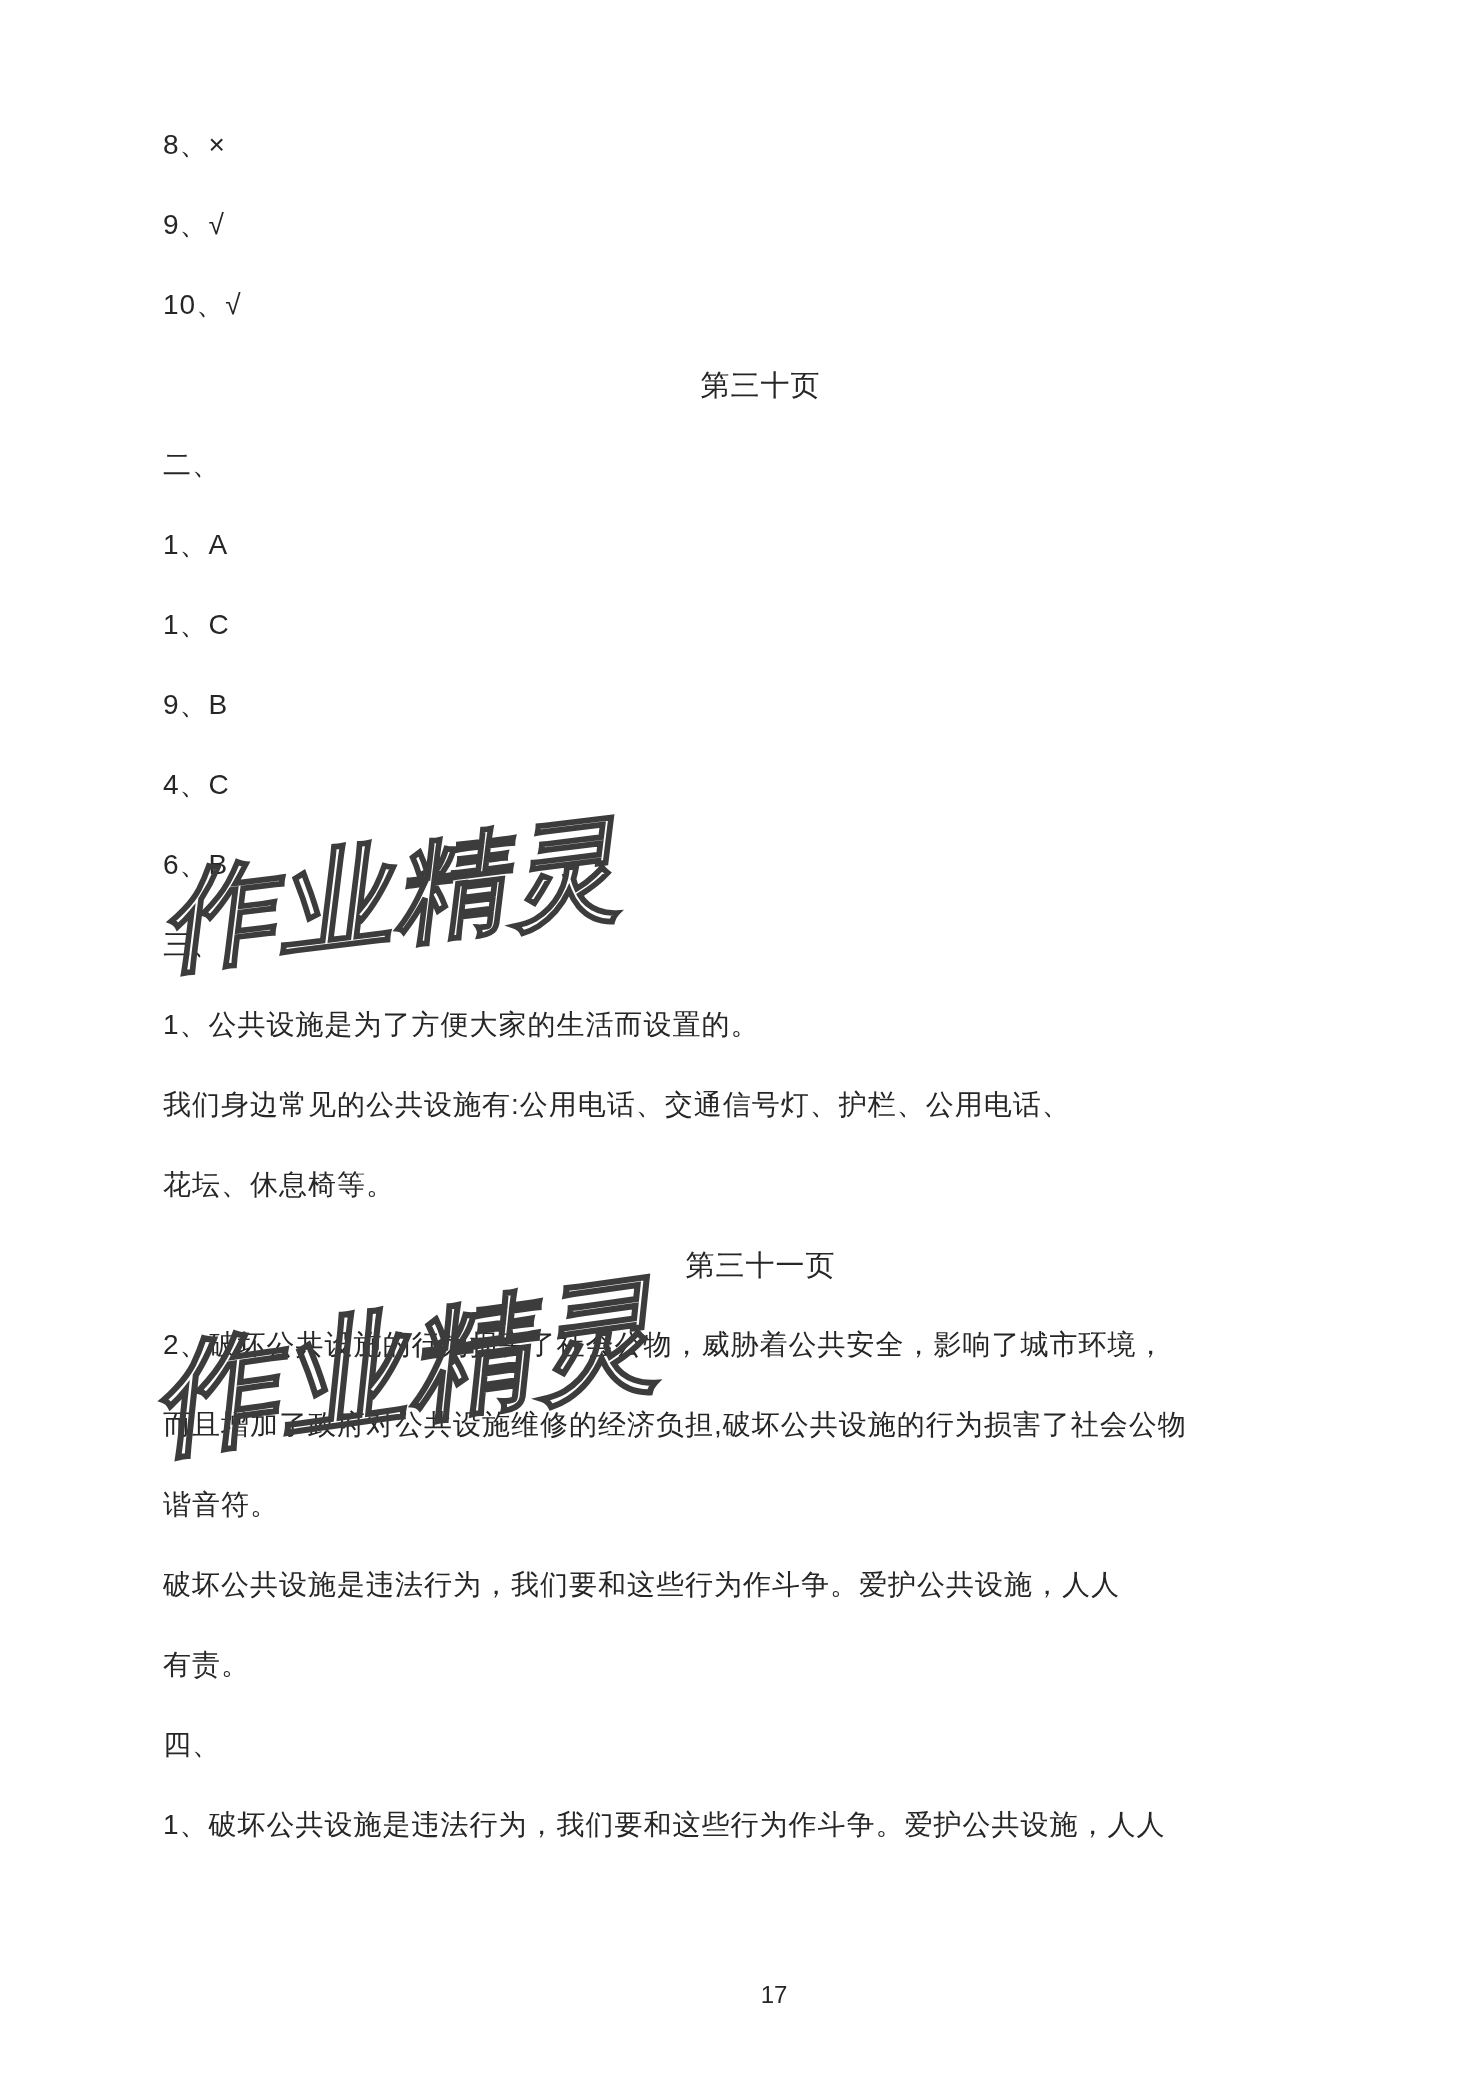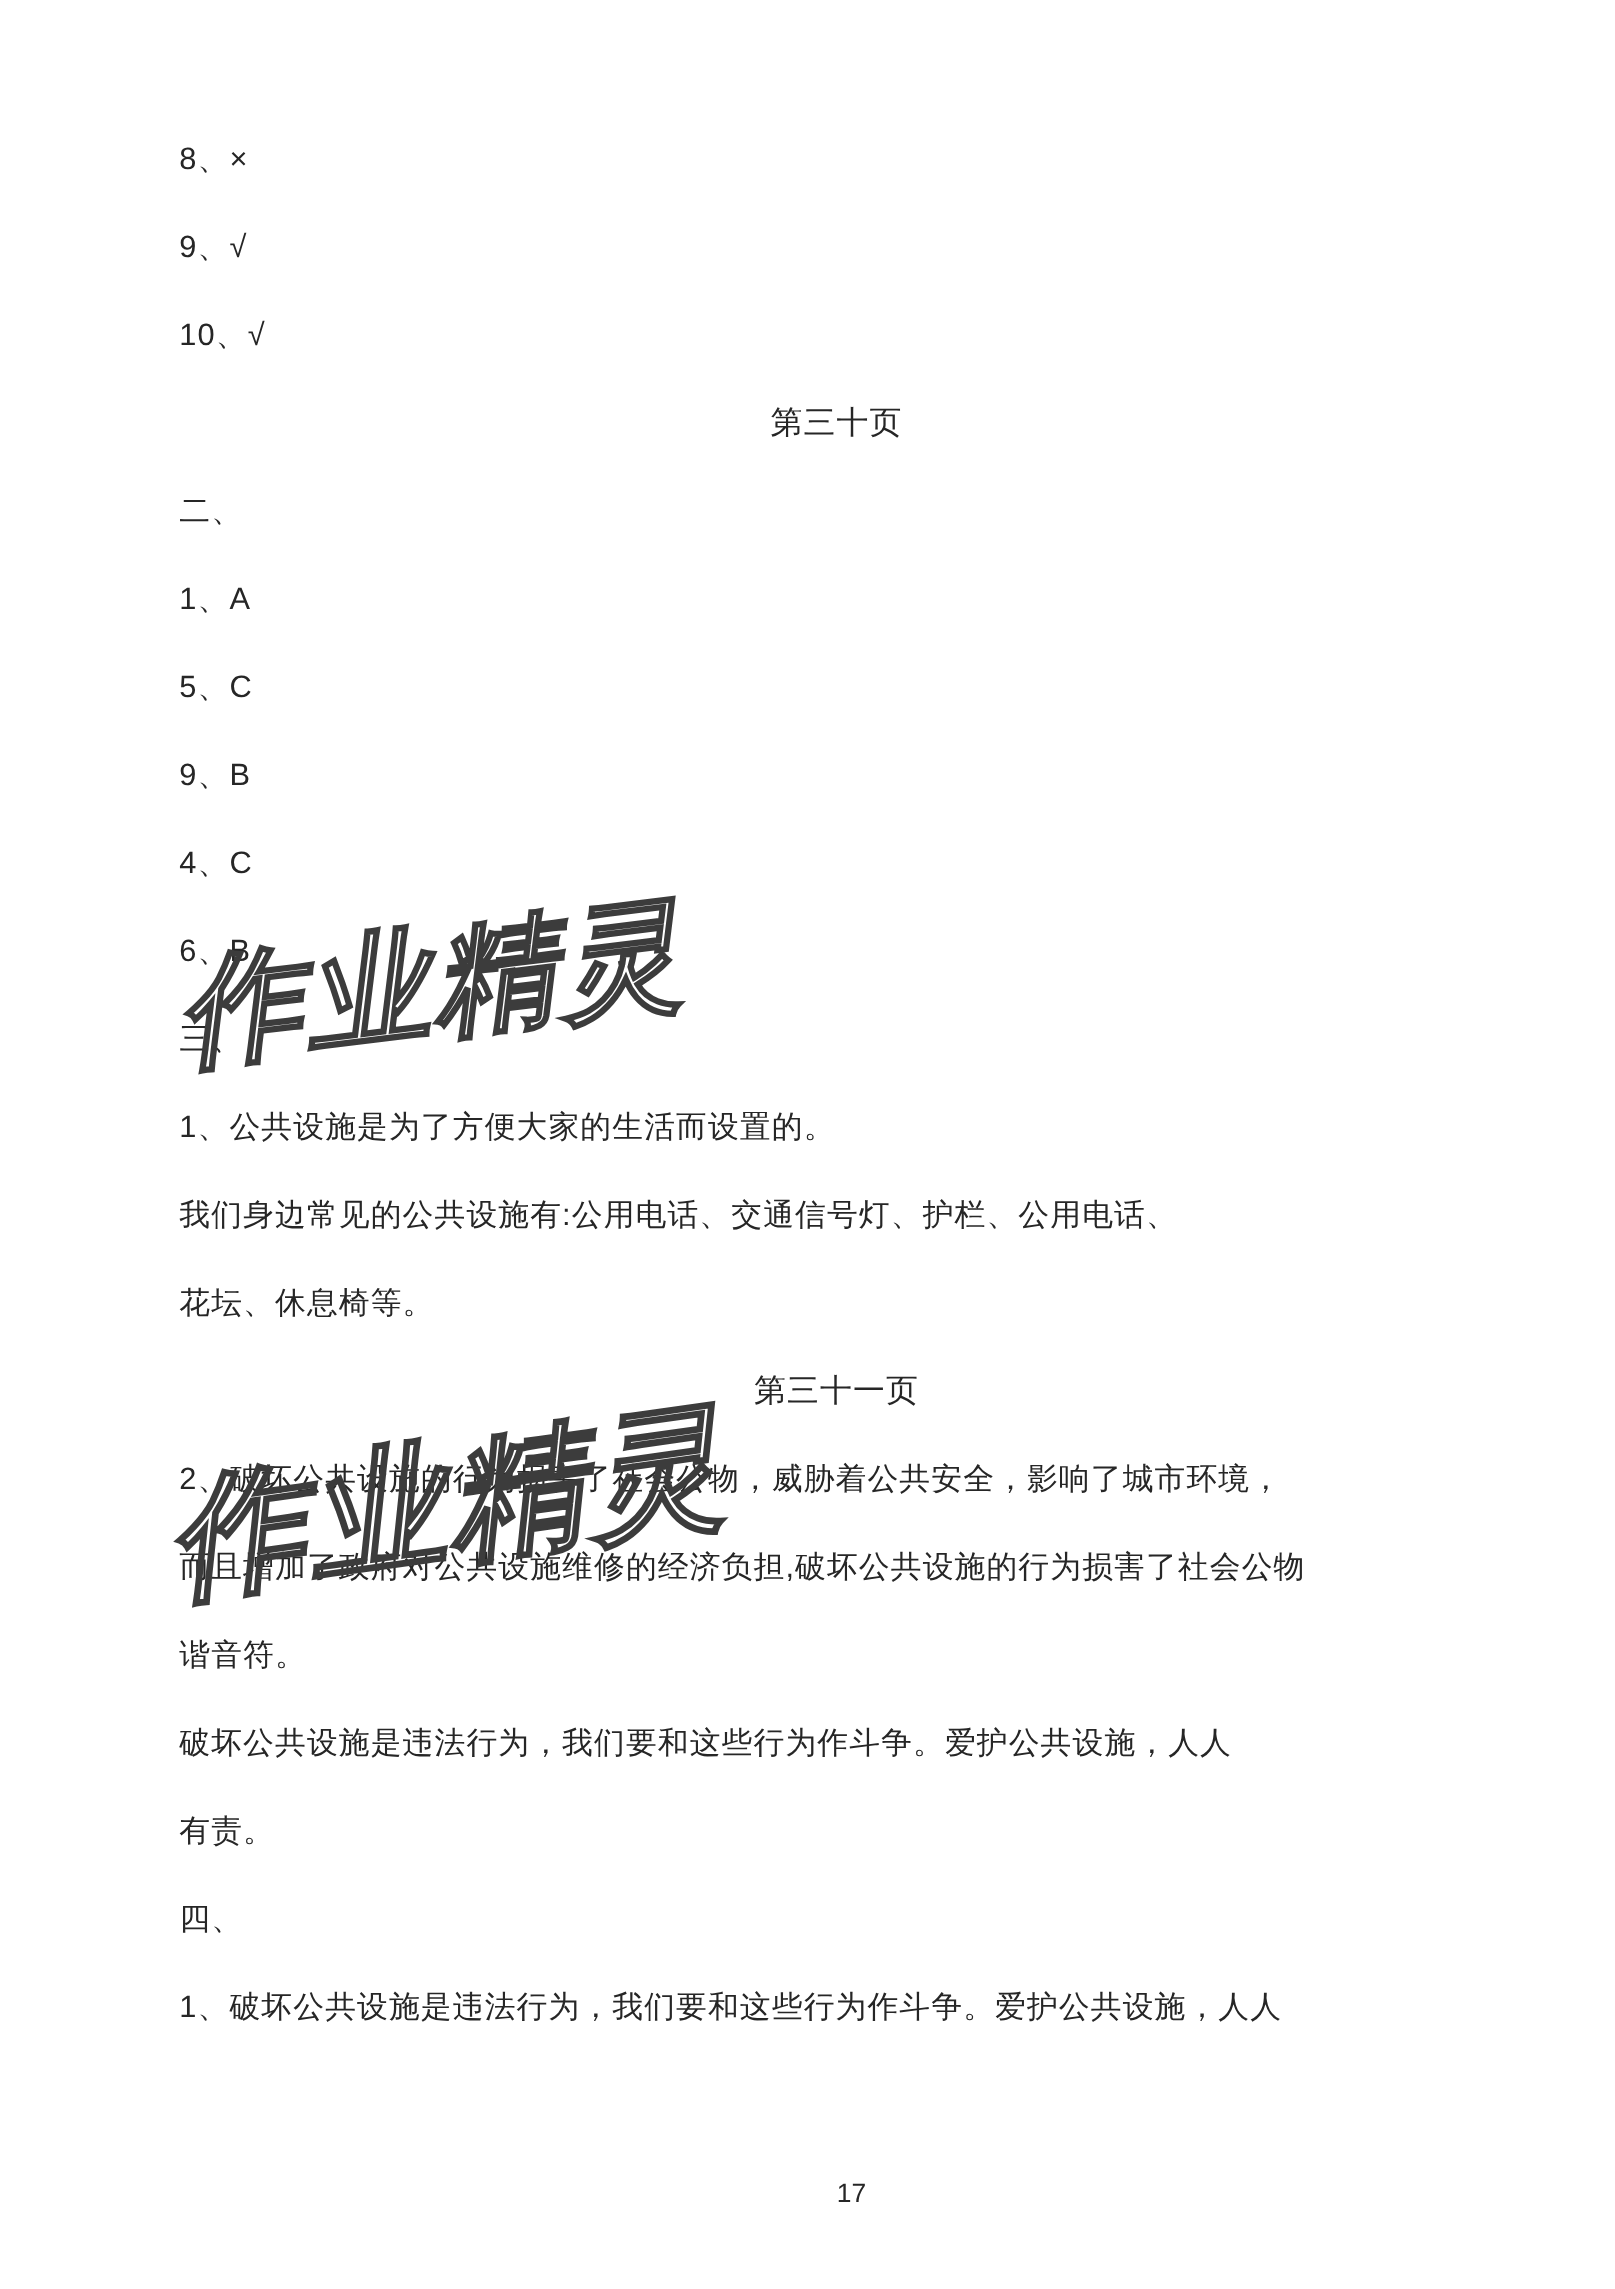--- a/index.html
+++ b/index.html
@@ -65,21 +65,21 @@
 </head>
 <body>
 
 <div class="page">
   <p class="line">8、×</p>
   <p class="line">9、√</p>
   <p class="line">10、√</p>
   <h2 class="heading">第三十页</h2>
   <p class="line">二、</p>
   <p class="line">1、A</p>
-  <p class="line">5、C</p>
+  <p class="line">1、C</p>
   <p class="line">9、B</p>
   <p class="line">4、C</p>
   <p class="line">6、B</p>
   <p class="line">三、</p>
   <p class="line">1、公共设施是为了方便大家的生活而设置的。</p>
   <p class="line">我们身边常见的公共设施有:公用电话、交通信号灯、护栏、公用电话、</p>
   <p class="line">花坛、休息椅等。</p>
   <h2 class="heading">第三十一页</h2>
   <p class="line">2、破坏公共设施的行为损害了社会公物，威胁着公共安全，影响了城市环境，</p>
   <p class="line">而且增加了政府对公共设施维修的经济负担,破坏公共设施的行为损害了社会公物</p>

